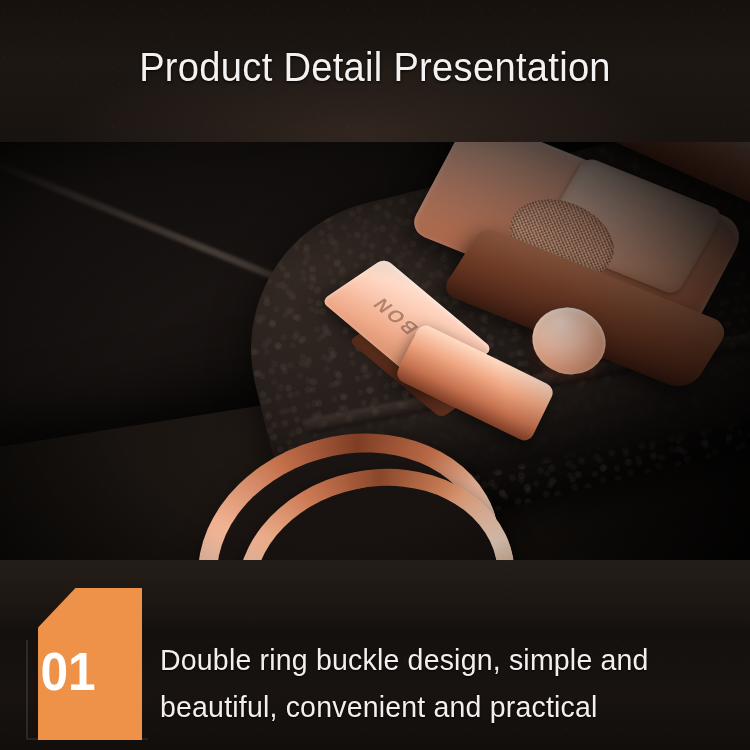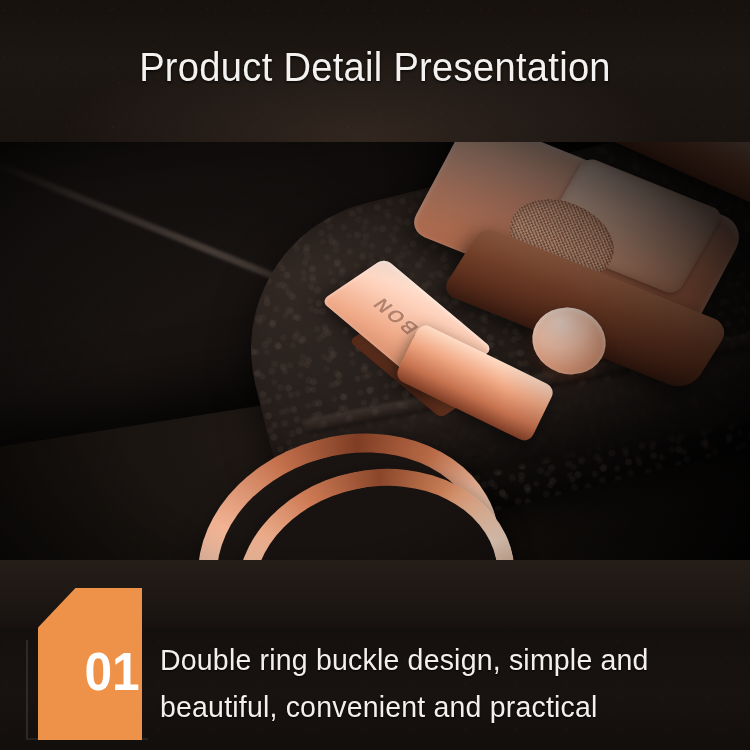--- a/index.html
+++ b/index.html
@@ -358,21 +358,21 @@
   .badge {
     position: absolute;
     left: 38px; top: 588px;
     width: 104px;
     height: 152px;
     background: #ee9149;
     clip-path: polygon(36% 0%, 100% 0%, 100% 100%, 0% 100%, 0% 26%);
     z-index: 40;
     display: flex;
     align-items: center;
-    justify-content: flex-end;
+    justify-content: flex-start;
     padding-top: 14px;
     box-sizing: border-box;
   }
   .badge-number {
     color: #ffffff;
     font-size: 54px;
     font-weight: 700;
     letter-spacing: 0px;
     transform: scaleX(0.92);
     line-height: 1;

